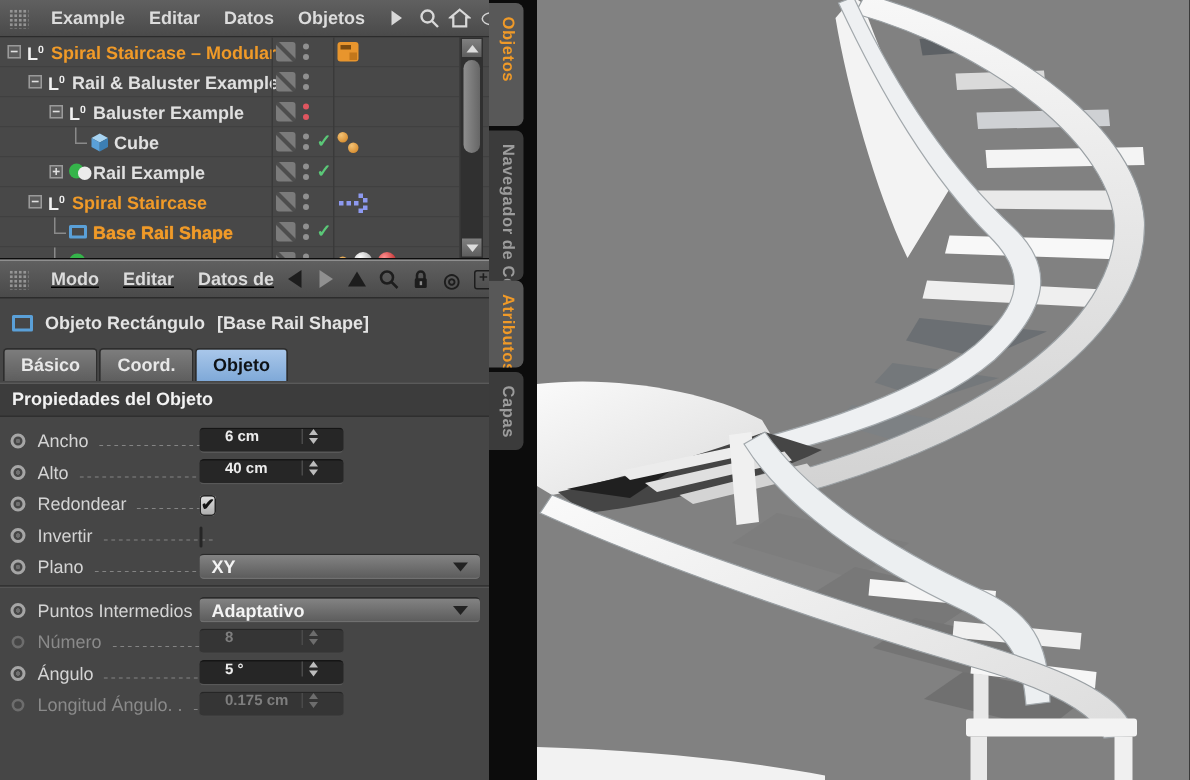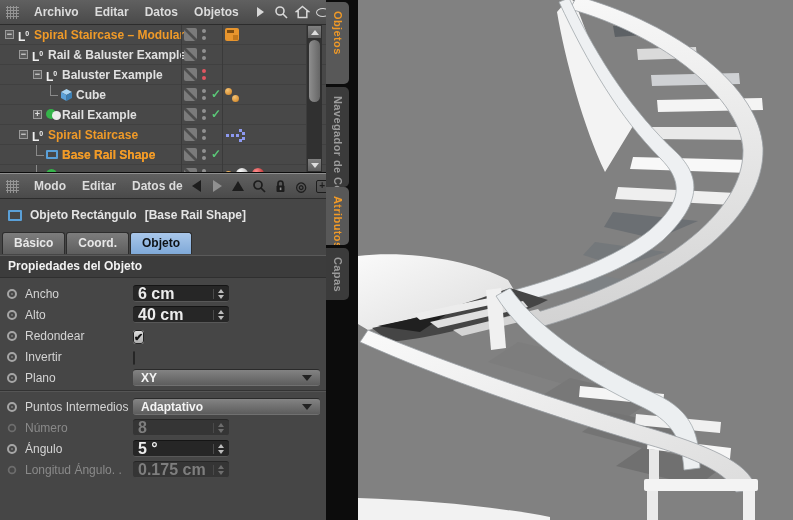--- a/index.html
+++ b/index.html
@@ -87,21 +87,21 @@
   .lwrap{display:flex;align-items:center;width:124px;overflow:hidden;}
   .bullet{width:10px;height:10px;border-radius:50%;border:2px solid #a6a6a6;box-sizing:border-box;margin-right:8px;flex:none;
           background:radial-gradient(#707070 32%,transparent 36%);}
   .frow.disabled .bullet{border-color:#6d6d6d;background:none;transform:scale(.85);}
   .flabel{font-size:12px;font-weight:400;color:#d4d4d4;white-space:nowrap;}
   .frow.disabled .flabel{color:#8a8a8a;}
   .leader{flex:1;min-width:4px;height:2px;margin:7px 6px 0 6px;background-image:radial-gradient(#848484 1px,transparent 1.2px);
           background-size:5px 2px;background-repeat:repeat-x;}
   .ctrl{position:absolute;left:133px;top:2px;}
   .num{width:96px;height:17px;background:#262626;border-radius:3px;border-top:1px solid #151515;border-bottom:1px solid #585858;
-       color:#ececec;font-size:16px;font-weight:700;display:flex;align-items:center;padding:0 5px;box-sizing:border-box;}
+       color:#ececec;font-size:10px;font-weight:700;display:flex;align-items:flex-start;padding:0 17px;box-sizing:border-box;}
   .num .val{flex:1;}
   .stepper{display:flex;flex-direction:column;gap:2px;border-left:1px solid #4a4a4a;padding-left:4px;}
   .arr-up{width:0;height:0;border-left:3px solid transparent;border-right:3px solid transparent;border-bottom:4px solid #bdbdbd;}
   .arr-dn{width:0;height:0;border-left:3px solid transparent;border-right:3px solid transparent;border-top:4px solid #bdbdbd;}
   .frow.disabled .num{background:#353535;color:#7e7e7e;border-top-color:#262626;border-bottom-color:#474747;}
   .frow.disabled .arr-up{border-bottom-color:#6d6d6d;}
   .frow.disabled .arr-dn{border-top-color:#6d6d6d;}
   .drop{width:187px;height:17px;background:linear-gradient(#838383,#5d5d5d);border-radius:3px;border-top:1px solid #2a2a2a;
         border-bottom:1px solid #707070;color:#f4f4f4;font-size:12px;font-weight:700;display:flex;align-items:center;
         padding:0 8px;box-sizing:border-box;}
@@ -121,21 +121,21 @@
 </style>
 </head>
 <body>
 
 <div class="window">
 
   <section class="om">
     <div class="bar">
       <span class="grip"></span>
       <span id="om-menu" style="display:flex;">
-          <span class="menu-item">Archivo</span>
+          <span class="menu-item">Example</span>
           <span class="menu-item">Editar</span>
           <span class="menu-item">Datos</span>
           <span class="menu-item">Objetos</span>
         </span>
       <span class="spacer"></span>
       <span class="bar-ico">
           <span class="tri-r-light"></span>
         </span>
       <span class="bar-ico">
         <svg width="14" height="14">
@@ -259,21 +259,21 @@
       <div class="sb-thumb"></div>
       <div class="sb-btn dn">
           <i></i>
         </div>
     </div>
   </section>
 
   <section class="am">
     <div class="bar">
       <span class="grip"></span>
-      <span id="am-menu" style="display:flex;">
+      <span id="am-menu" style="display:flex;text-decoration:underline;">
           <span class="menu-item">Modo</span>
           <span class="menu-item">Editar</span>
           <span class="menu-item clip">Datos de</span>
         </span>
       <span class="spacer"></span>
       <span class="bar-ico">
           <span class="tri-back"></span>
         </span>
       <span class="bar-ico">
           <span class="tri-fwd"></span>

